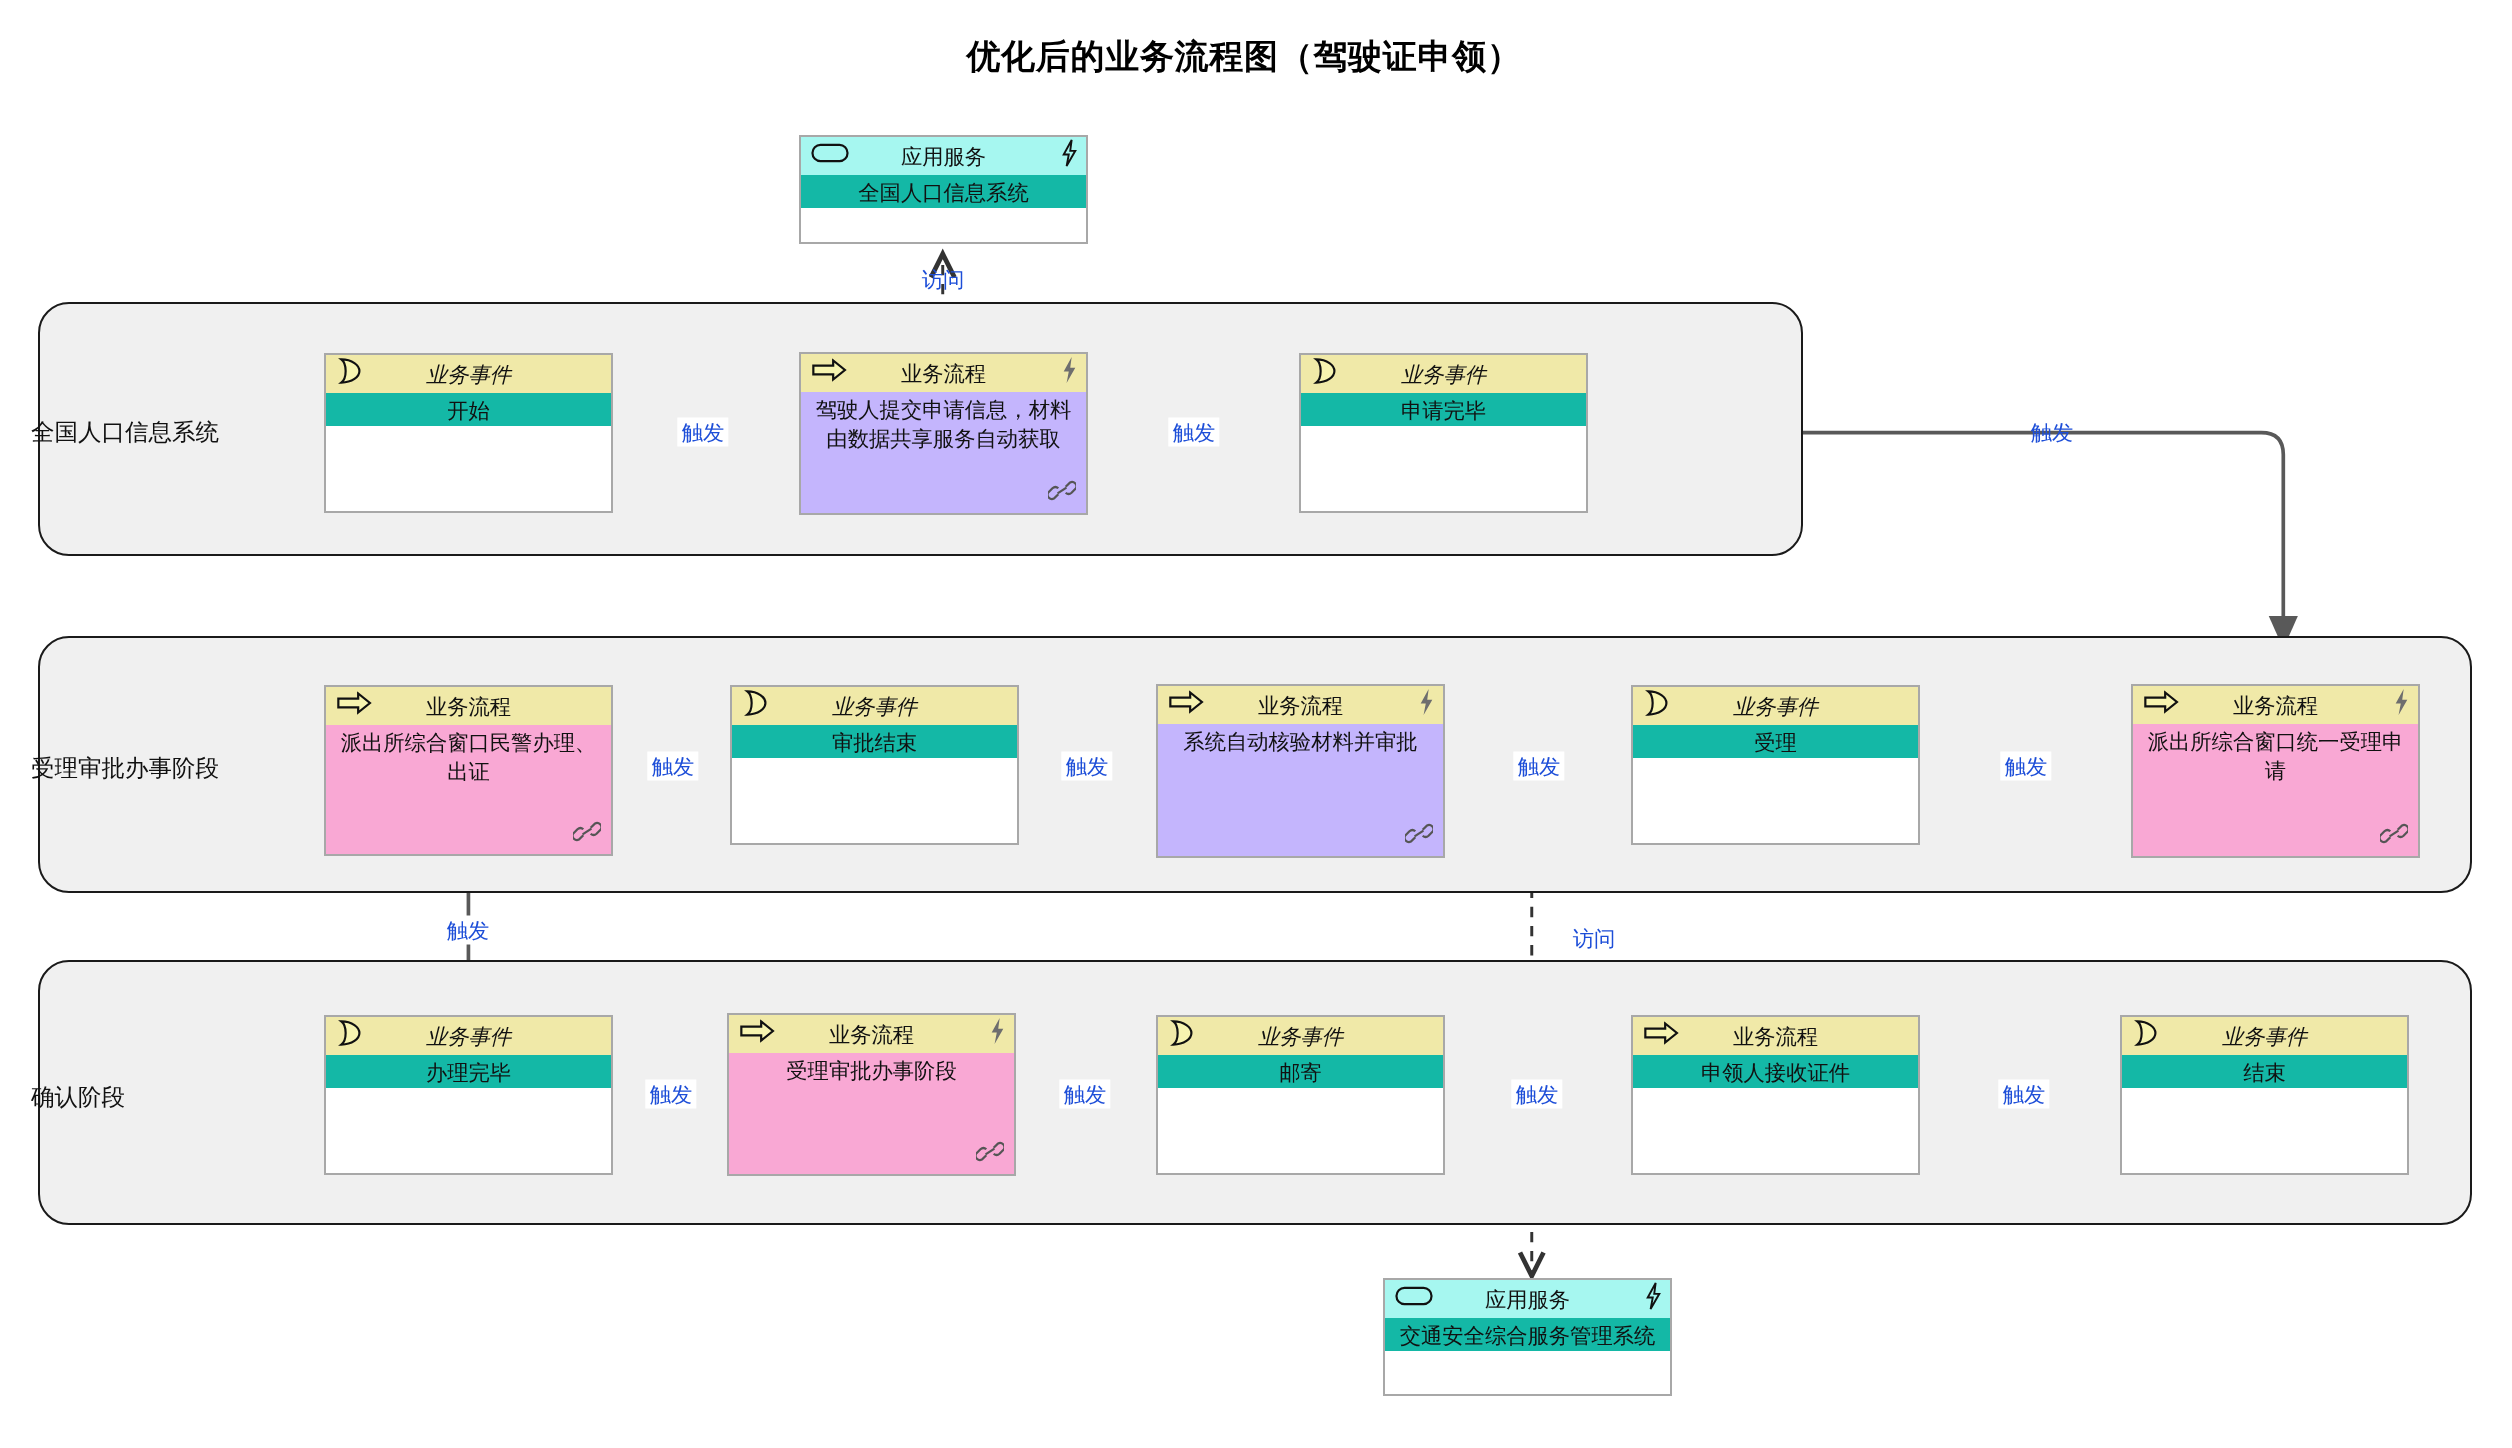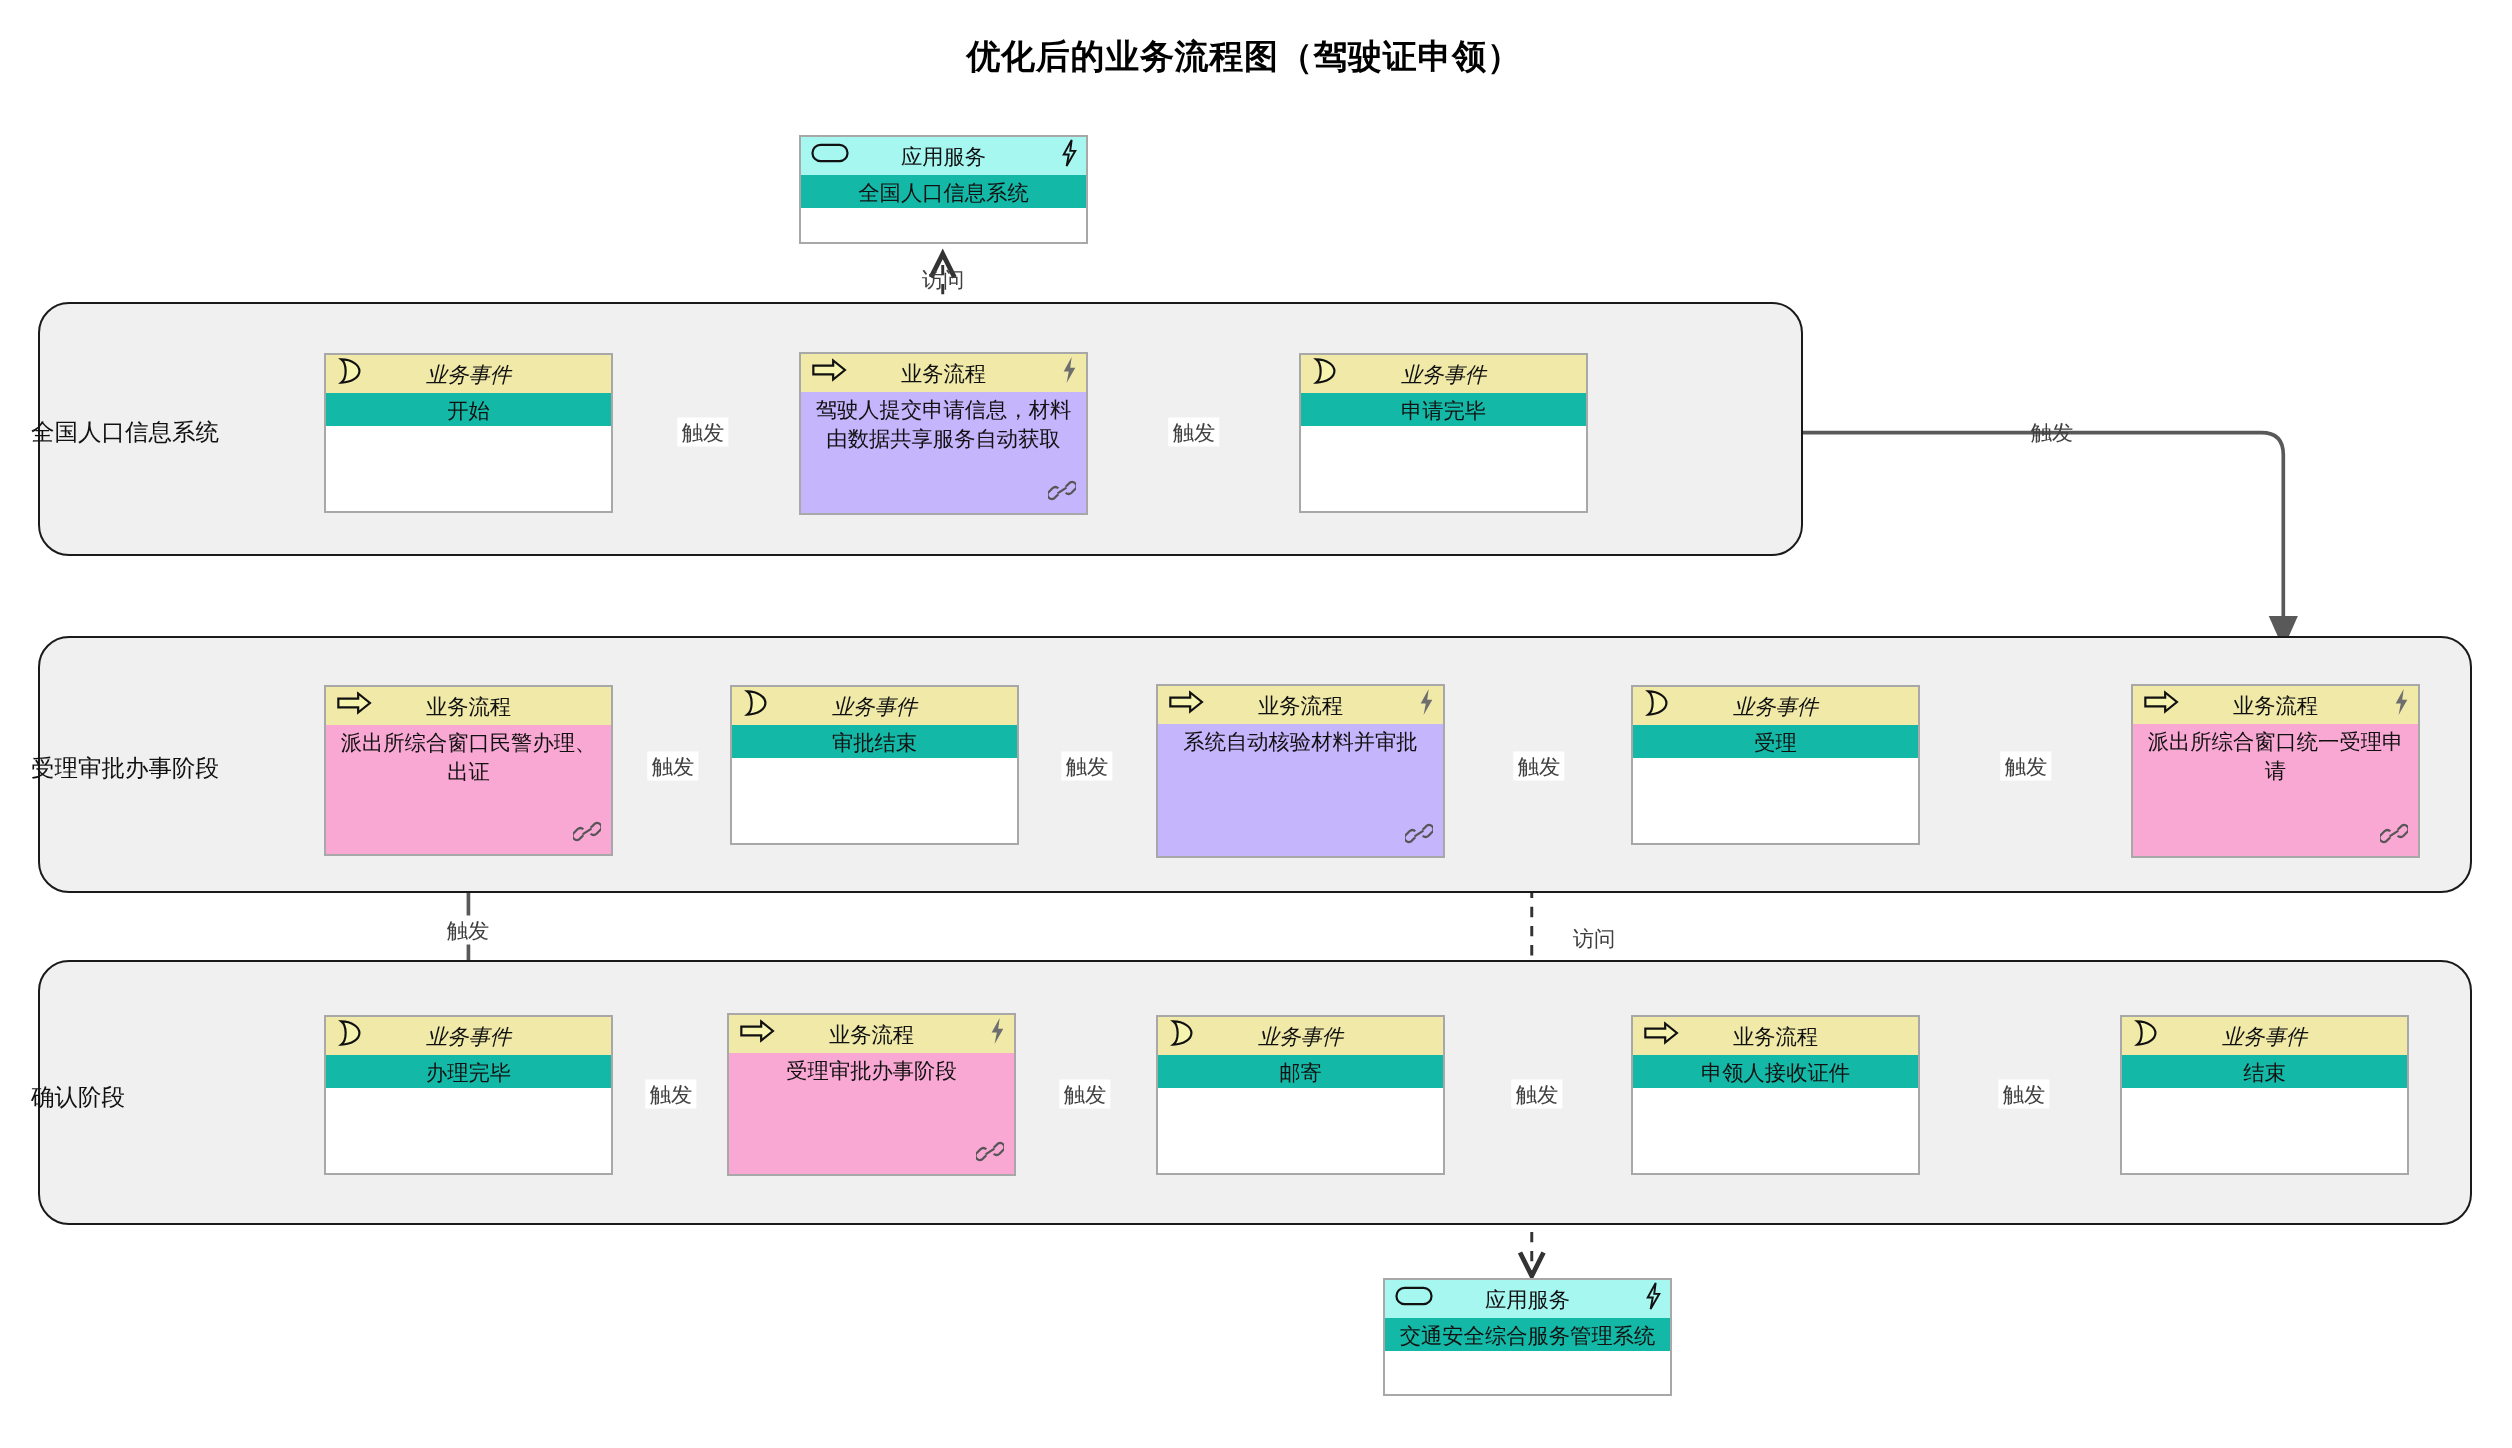--- a/index.html
+++ b/index.html
@@ -86,21 +86,21 @@
   
   svg.edges{
     position:absolute;
     left:0;top:0;
     width:2512px;height:1449px;
     pointer-events:none;
   }
   .elabel{
     position:absolute;
     font-size:21.3px;
-    color:#404040;
+    color:#1d4ed8;
     background:transparent;
     white-space:nowrap;
     transform:translate(-50%,-50%);
     padding:0 4.4px;
   }
   .elabel.boxed{background:#ffffff;}
 </style>
 </head>
 <body>
 

